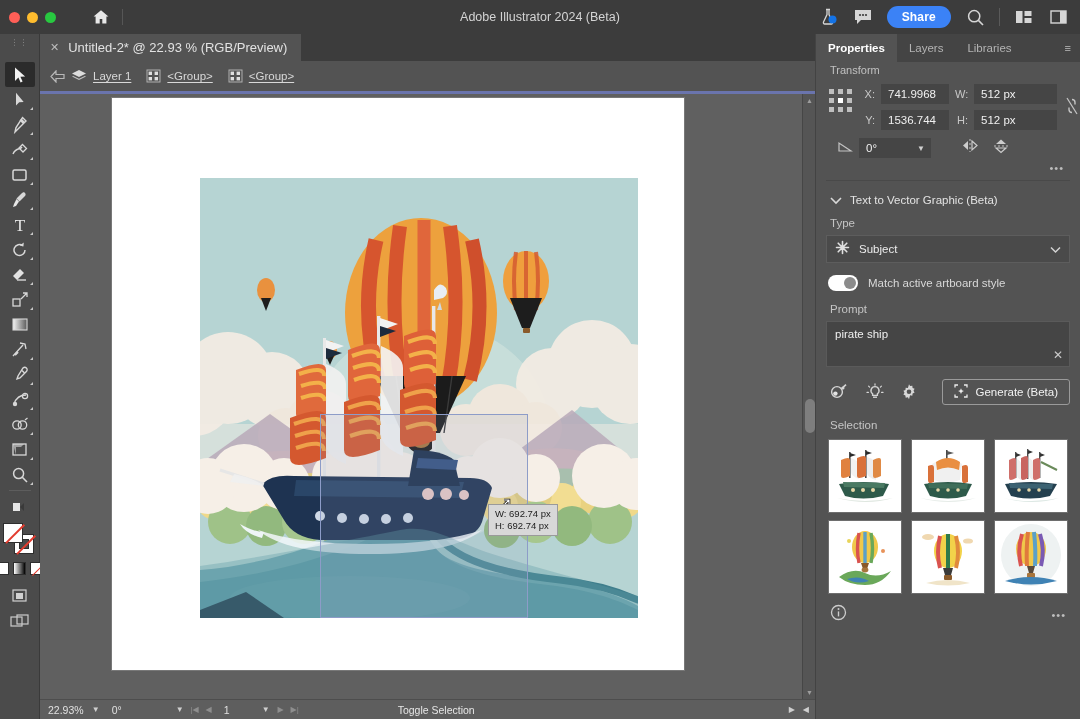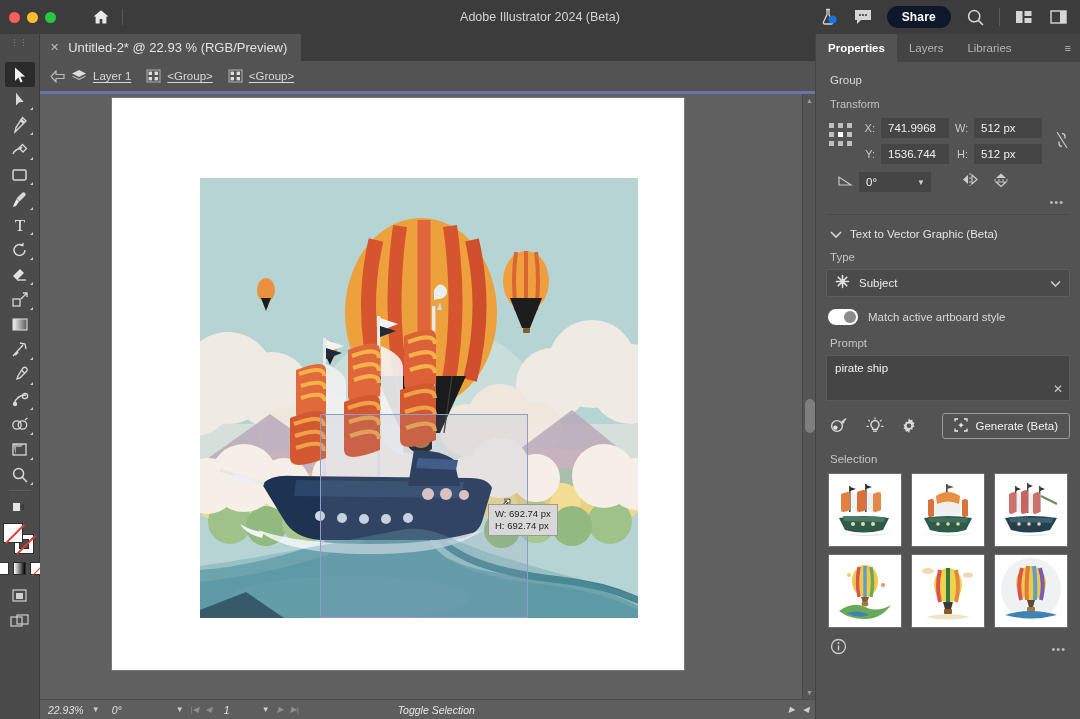--- a/index.html
+++ b/index.html
@@ -28,21 +28,21 @@
   .app-title {
     position: absolute; left: 0; right: 0; text-align: center;
     font-size: 12.5px; color: #d4d4d4; pointer-events: none;
   }
   .tb-right {
     margin-left: auto; display: flex; align-items: center; gap: 13px;
     margin-right: 10px; position: relative; z-index: 3;
   }
   .tb-ico { width: 22px; height: 22px; display: flex; align-items: center; justify-content: center; cursor: pointer; position: relative; }
   .share-pill {
-    background: #0f172a; color: #fff; font-size: 12px; font-weight: bold;
+    background: #3b82f6; color: #fff; font-size: 12px; font-weight: bold;
     padding: 4px 15px; border-radius: 11px; cursor: pointer; letter-spacing: .2px;
   }
   .tb-sep { width: 1px; height: 18px; background: #5a5a5a; }
 
   
   .tabstrip {
     position: absolute; top: 34px; left: 0; width: 1080px; height: 27px;
     background: #3c3c3c;
   }
   .doctab {
@@ -130,21 +130,21 @@
   .vthumb {
     position: absolute; left: 2px; top: 305px; width: 10px; height: 34px;
     background: #7e7e7e; border-radius: 5px; cursor: pointer;
   }
   .vscroll .arw { position: absolute; left: 0; width: 13px; height: 13px; color: #9d9d9d; font-size: 7px; text-align: center; line-height: 13px; cursor: pointer;}
 
   
   .statusbar {
     position: absolute; left: 40px; bottom: 0; width: 775px; height: 20px;
     background: #5e5e5e; display: flex; align-items: center; gap: 0px;
-    font-size: 10.5px; color: #e0e0e0; border-top: 1px solid #4d4d4d; font-style: italic;
+    font-size: 10.5px; color: #e0e0e0; border-top: 1px solid #4d4d4d;
   }
   .sb-field { display: flex; align-items: center; height: 20px; }
   .sb-val { padding: 0 4px 0 8px; min-width: 40px; }
   .sb-caret { width: 16px; text-align: center; color: #cfcfcf; font-size: 8px; cursor: pointer; }
   .sb-navico { width: 14px; text-align: center; color: #8e8e8e; font-size: 8px; cursor: pointer;}
   .sb-toggle { margin-left: 96px; font-size: 10.5px; color: #e6e6e6; }
   .sb-end { margin-left: auto; display: flex; gap: 8px; padding-right: 6px; color: #cfcfcf; font-size: 8px; }
 
   
   .rightpanel {
@@ -168,21 +168,21 @@
   .xform { display: flex; align-items: flex-start; gap: 8px; padding-left: 2px; }
   .refgrid { width: 26px; height: 26px; margin-top: 4px; position: relative; }
   .xfields { flex: 1; }
   .xrow { display: flex; align-items: center; gap: 6px; margin-bottom: 6px; }
   .xlabel { font-size: 11px; color: #c8c8c8; width: 13px; text-align: right; }
   .xinput {
     background: #454545; border: 1px solid #454545; color: #f0f0f0; font-size: 11.5px;
     height: 20px; line-height: 18px; padding: 0 6px; width: 68px; cursor: text;
     font-family: "Liberation Sans", sans-serif;
   }
-  .xinput.w { width: 68px; }
+  .xinput.w { width: 83px; }
   .chain { width: 16px; display:flex; align-items:center; justify-content:center; margin-top: 12px; cursor:pointer;}
   .xrow3 { display: flex; align-items: center; gap: 6px; margin-top: 2px; padding-left: 12px;}
   .angle-input { width: 52px; }
   .sel-caret {
     width: 20px; height: 20px; background: #454545; display:flex; align-items:center;
     justify-content:center; color:#d0d0d0; font-size:8px; cursor:pointer; margin-left:-6px;
   }
   .flipbtns { margin-left: 24px; display: flex; gap: 14px; }
   .flipbtn { cursor: pointer; }
   .dots-right { text-align: right; color: #bdbdbd; font-size: 11px; padding: 4px 6px 0 0; letter-spacing: 1px; cursor: pointer;}
@@ -736,21 +736,20 @@
   <div class="rightpanel">
 
     <div class="panel-tabs">
       <div class="ptab active">Properties</div>
       <div class="ptab">Layers</div>
       <div class="ptab">Libraries</div>
       <div class="ptab-more">≡</div>
     </div>
 
     <div class="pbody">
-      <div class="p-obj">Group</div>
       <div class="p-sect">Transform</div>
 
       <div class="xform">
         <div class="refgrid">
           <svg width="26" height="26" viewBox="0 0 26 26">
             <g fill="#bfbfbf">
               <rect x="1" y="1" width="5" height="5"></rect>
                 <rect x="10" y="1" width="5" height="5"></rect>
                 <rect x="19" y="1" width="5" height="5"></rect>
               <rect x="1" y="10" width="5" height="5"></rect>

